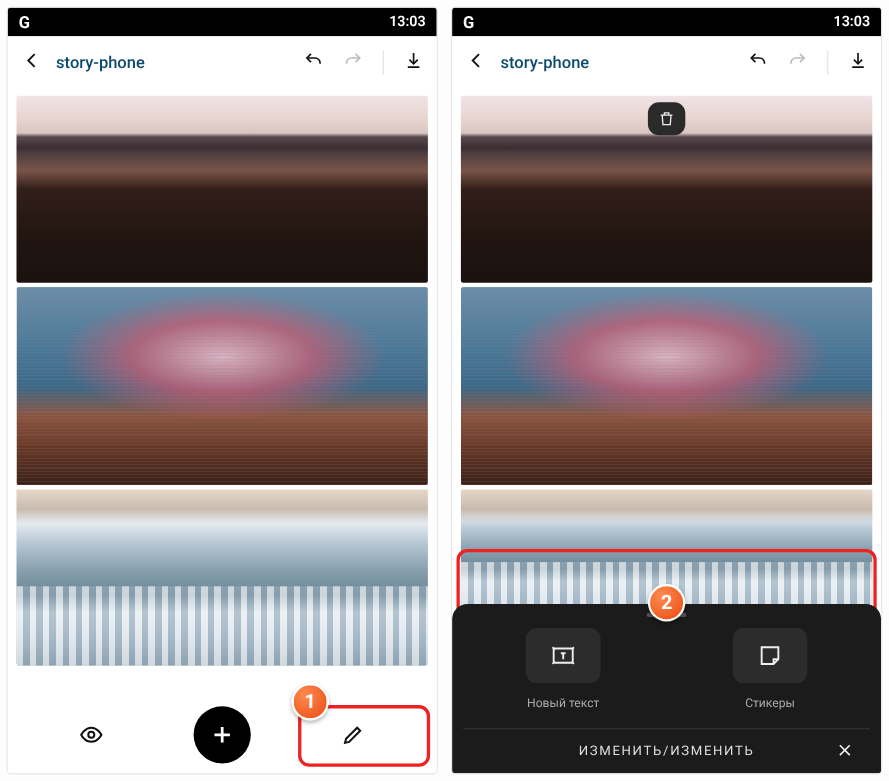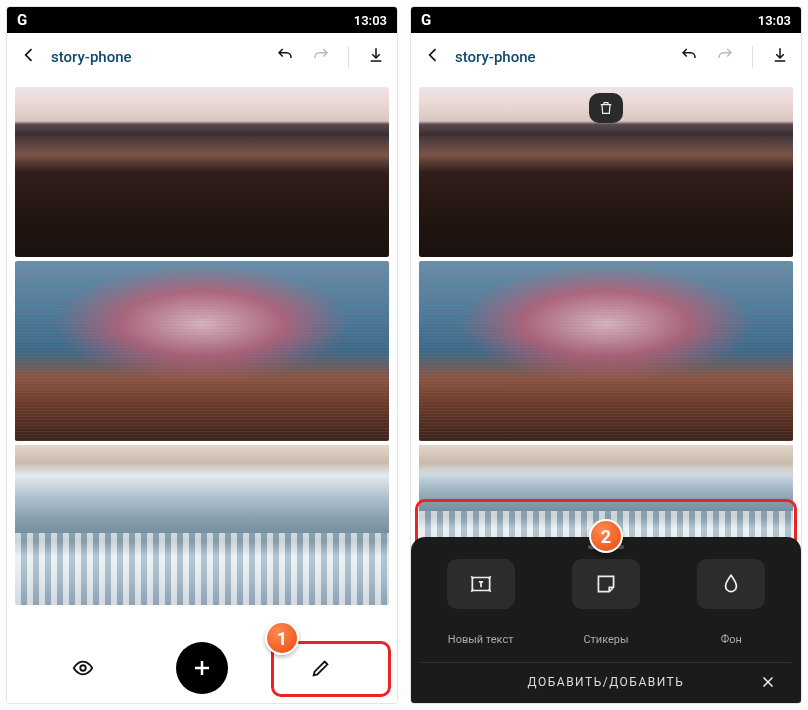--- a/index.html
+++ b/index.html
@@ -211,21 +211,21 @@
     display:flex;
     justify-content:space-around;
     gap:6px;
     margin-bottom: 16px;
   }
   .panel-item {
     flex:1;
     display:flex;
     flex-direction:column;
     align-items:center;
-    gap:24px;
+    gap:12px;
   }
   .panel-item .tile {
     width:68px; height:50px;
     background:#2c2c2c;
     border-radius:10px;
     display:flex; align-items:center; justify-content:center;
   }
   .panel-item .tile svg { width:26px; height:26px; stroke:#eee; fill:none; stroke-width:1.6; }
   .panel-item .lbl {
     font-size:11px;
@@ -401,32 +401,24 @@
         </div>
         <div class="panel-item">
           <div class="tile">
               <svg viewBox="0 0 24 24">
                 <path d="M5 5h14v10l-4 4H5V5z"></path>
                 <path d="M15 19v-4h4"></path>
               </svg>
             </div>
           <span class="lbl">Стикеры</span>
         </div>
-        <div class="panel-item">
-          <div class="tile">
-              <svg viewBox="0 0 24 24">
-                <path d="M12 4c3 4 5 7 5 10a5 5 0 01-10 0c0-3 2-6 5-10z"></path>
-              </svg>
-            </div>
-          <span class="lbl">Фон</span>
-        </div>
       </div>
 
       <div class="panel-footer">
-        <span class="title">ДОБАВИТЬ/ДОБАВИТЬ</span>
+        <span class="title">ИЗМЕНИТЬ/ИЗМЕНИТЬ</span>
         <span class="close-x">
           <svg viewBox="0 0 24 24" fill="none">
               <path d="M6 6l12 12M18 6L6 18"></path>
             </svg>
         </span>
       </div>
     </div>
   </div>
 
   <div class="highlight r2"></div>

